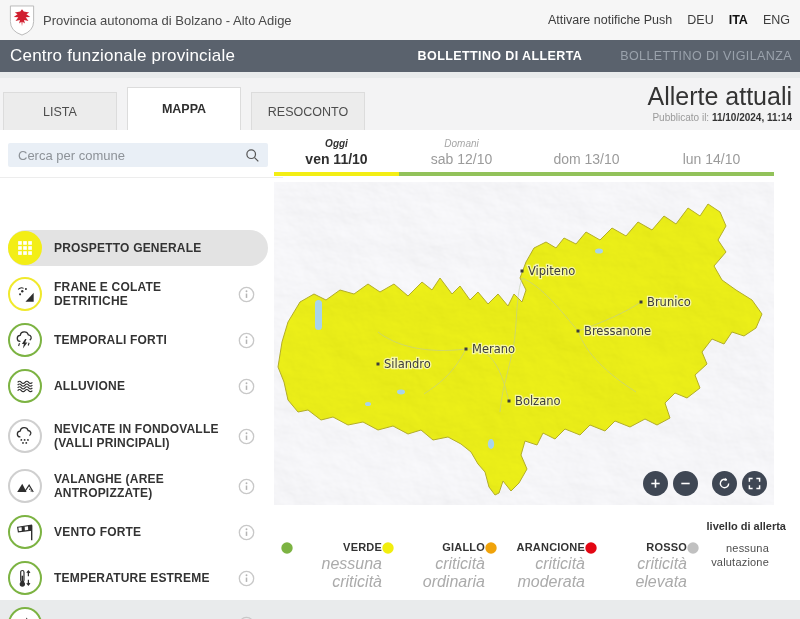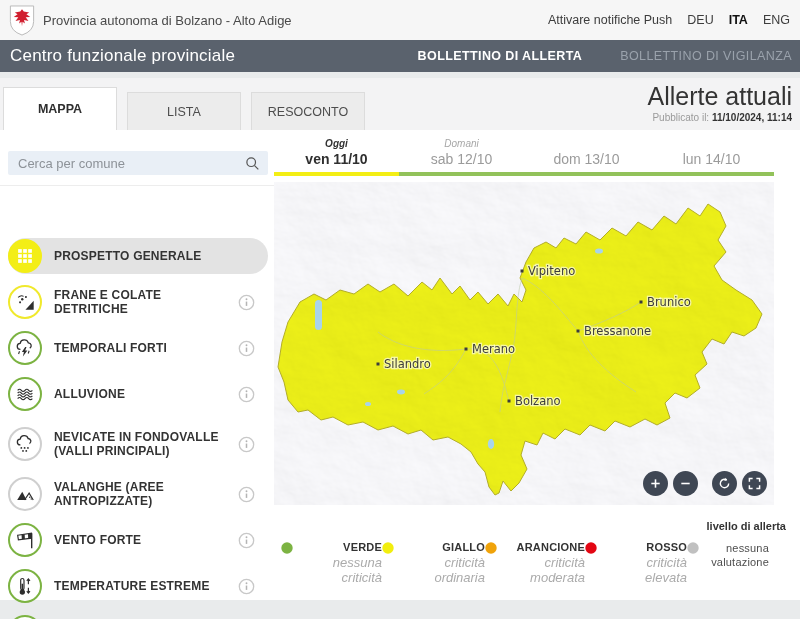--- a/index.html
+++ b/index.html
@@ -30,21 +30,21 @@
   .title-block{position:absolute;right:8px;top:5px;text-align:right;}
   .page-title{font-size:25px;color:#333;line-height:27px;}
   .pub{margin-top:2px;font-size:10px;}
   .pub .lab{color:#9a9a9a;}
   .pub .val{font-weight:700;color:#333;}
 
   
   .content{position:absolute;top:130px;left:0;width:800px;height:470px;background:#fff;}
 
   
-  .sidebar{position:absolute;top:8px;left:0;width:283px;height:470px;}
+  .sidebar{position:absolute;top:0;left:0;width:283px;height:470px;}
   .searchbox{position:absolute;top:13px;left:8px;width:260px;height:24px;background:#e9eff6;border-radius:2px;display:flex;align-items:center;}
   .searchbox input{flex:1;border:none;background:transparent;outline:none;font-size:13px;color:#444;padding:0 0 0 10px;font-family:"Liberation Sans",sans-serif;}
   .searchbox input::placeholder{color:#8d9298;}
   .search-ic{width:15px;height:15px;margin-right:8px;flex:0 0 auto;cursor:pointer;}
   .side-divider{position:absolute;top:47px;left:0;width:283px;border-bottom:1px solid #ededed;}
   .menu{position:absolute;top:52px;left:8px;width:260px;margin-top:48px;}
   .mi{display:flex;align-items:center;min-height:36px;margin-bottom:10px;cursor:pointer;border-radius:20px;}
   .mi.selected{background:#e3e3e3;}
   .mi-ic{box-sizing:border-box;width:34px;height:34px;border-radius:50%;border:2px solid #cfcfcf;background:#fff;display:flex;align-items:center;justify-content:center;flex:0 0 auto;}
   .mi-ic[data-level="giallo"]{border-color:#f0e92c;}
@@ -73,21 +73,21 @@
   .mbtn svg{width:13px;height:13px;}
 
   
   .legend{position:absolute;top:390px;left:7px;width:505px;text-align:right;}
   .leg-title{font-size:11px;font-weight:700;color:#333;}
   .leg-row{margin-top:9px;display:flex;}
   .leg{display:flex;align-items:flex-start;}
   .leg .dot{width:12px;height:12px;flex:0 0 auto;margin-top:1px;}
   .leg .txt{margin-left:8px;}
   .leg-label{font-size:11px;font-weight:700;color:#333;letter-spacing:.2px;}
-  .leg-sub{font-size:13px;font-style:italic;color:#ababab;margin-top:2px;}
+  .leg-sub{font-size:16px;font-style:italic;color:#ababab;margin-top:2px;}
   .leg-label.plain{font-weight:400;color:#4e4e4e;line-height:14px;max-width:62px;}
   .leg:nth-child(1){width:101px}.leg:nth-child(2){width:103px}.leg:nth-child(3){width:100px}.leg:nth-child(4){width:102px}
 </style>
 </head>
 <body>
 
 <div class="canvas">
 
   <div class="meta">
     <svg class="crest" viewBox="0 0 26 32">
@@ -106,22 +106,22 @@
   <div class="navbar">
     <span class="nav-title">Centro funzionale provinciale</span>
     <div class="nav-links">
       <span class="nav-link active">BOLLETTINO DI ALLERTA</span>
       <span class="nav-link">BOLLETTINO DI VIGILANZA</span>
     </div>
   </div>
 
   <div class="band">
     <div class="tabs">
+      <div class="tab">LISTA</div>
       <div class="tab active">MAPPA</div>
-      <div class="tab">LISTA</div>
       <div class="tab">RESOCONTO</div>
     </div>
     <div class="title-block">
       <div class="page-title">Allerte attuali</div>
       <div class="pub">
         <span class="lab">Pubblicato il:</span>
         <span class="val">11/10/2024, 11:14</span>
       </div>
     </div>
   </div>

